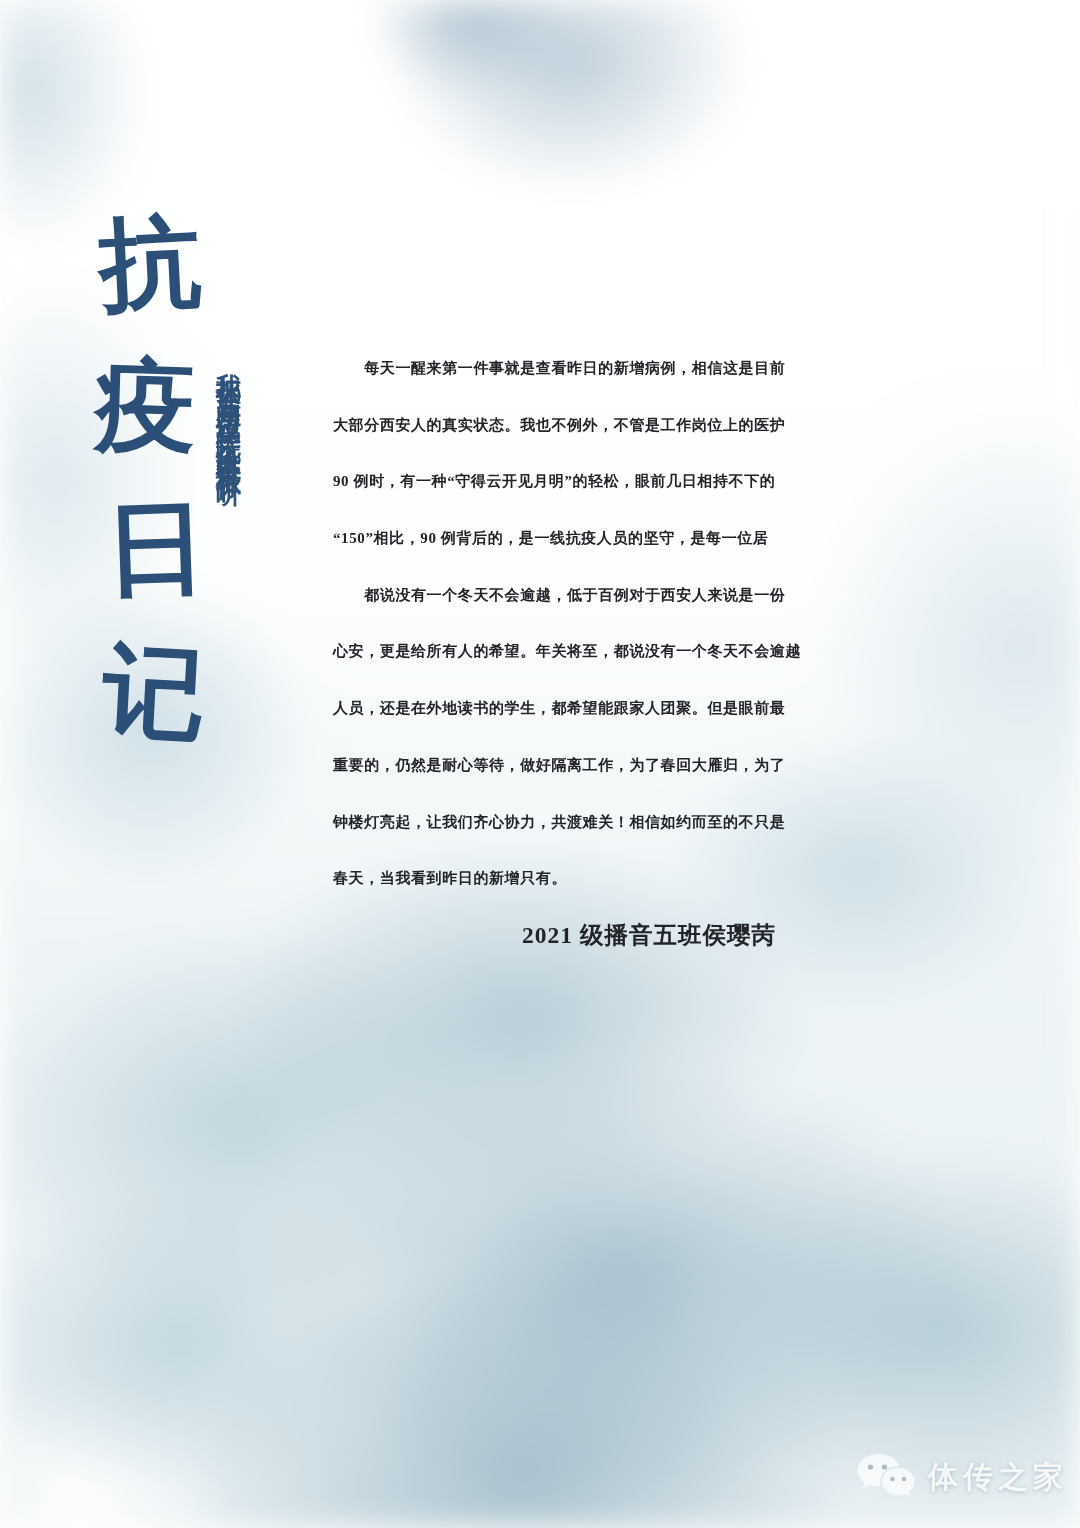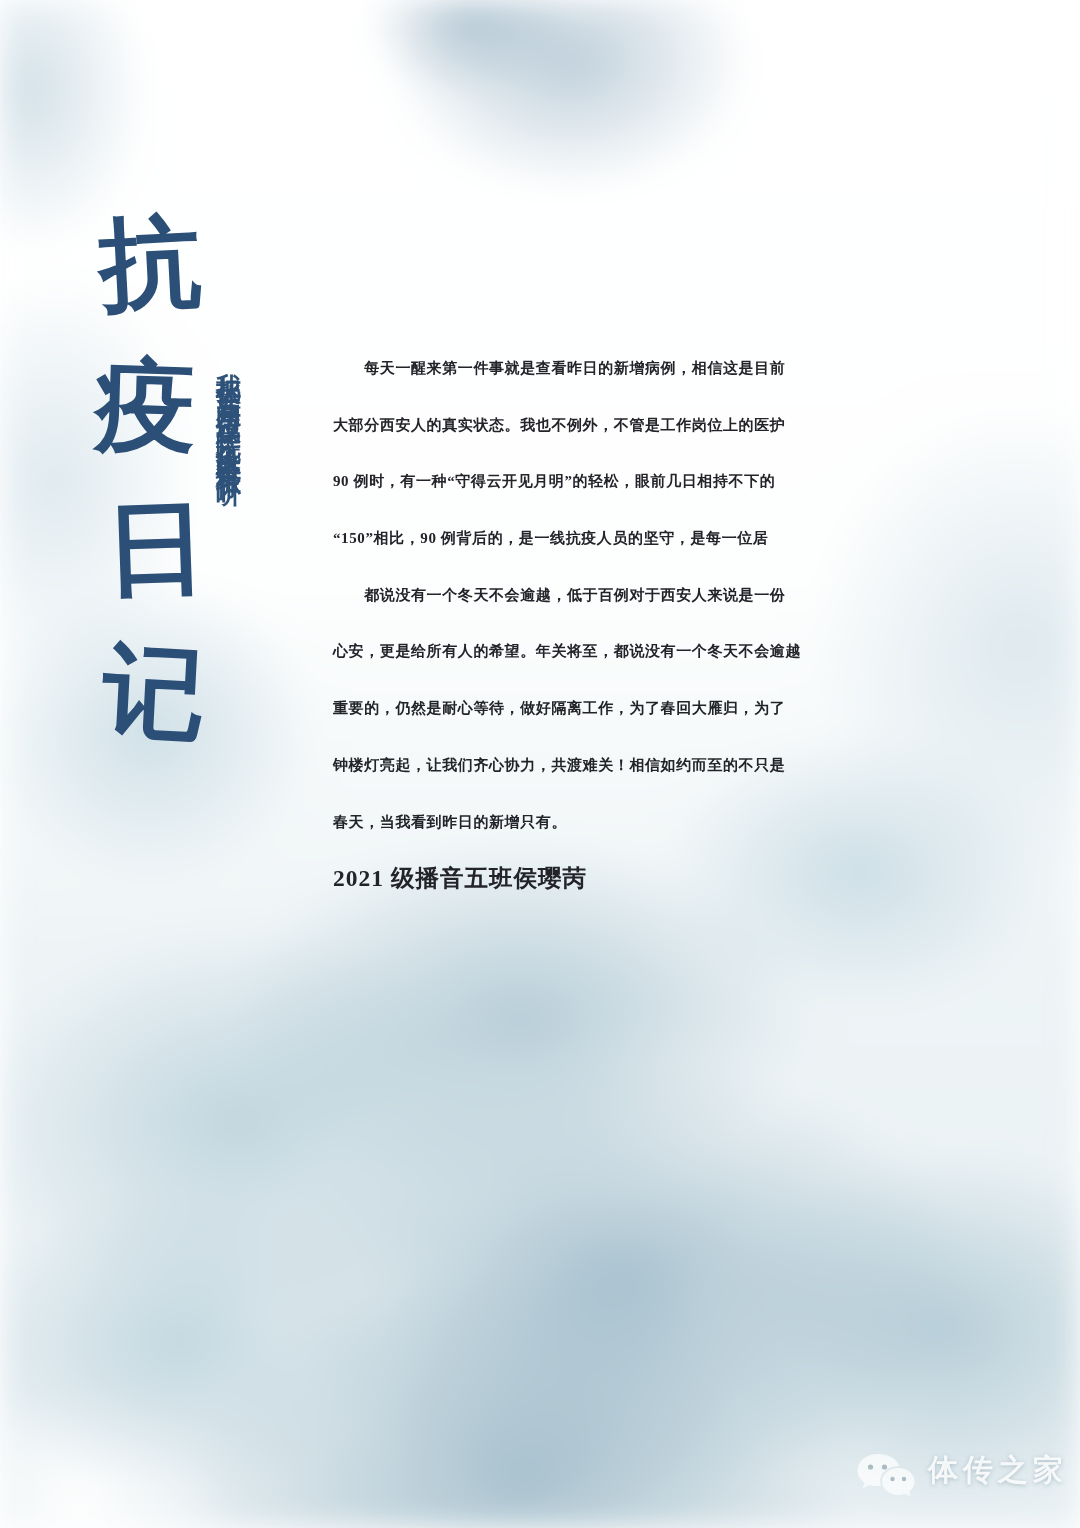--- a/index.html
+++ b/index.html
@@ -97,30 +97,31 @@
     letter-spacing: 0.6px;
     font-weight: 600;
     white-space: pre;
   }
   .signature {
     font-size: 23.5px;
     line-height: 56.7px;
     height: 56.7px;
     letter-spacing: 1px;
     font-weight: 600;
-    text-align: left;
+    text-align: center;
     padding-right: 20px;
     white-space: pre;
   }
 
   
   .watermark {
     position: absolute;
     right: 12px; bottom: 24px;
     display: flex;
+    align-items: center;
     gap: 10px;
   }
   .watermark .wm-icon { width: 64px; height: 54px; opacity: .85; }
   .wm-label {
     font-size: 30px;
     letter-spacing: 5px;
     color: rgba(255,255,255,.85);
     text-shadow: 0 1px 4px rgba(110,140,152,.45);
     font-weight: 600;
   }
@@ -143,20 +144,21 @@
 
 
   <div class="body-block">
     <div>
         <div class="body-line">　　每天一醒来第一件事就是查看昨日的新增病例，相信这是目前</div>
         <div class="body-line">大部分西安人的真实状态。我也不例外，不管是工作岗位上的医护</div>
         <div class="body-line">90 例时，有一种“守得云开见月明”的轻松，眼前几日相持不下的</div>
         <div class="body-line">“150”相比，90 例背后的，是一线抗疫人员的坚守，是每一位居</div>
         <div class="body-line">　　都说没有一个冬天不会逾越，低于百例对于西安人来说是一份</div>
         <div class="body-line">心安，更是给所有人的希望。年关将至，都说没有一个冬天不会逾越</div>
+        <div class="body-line">人员，还是在外地读书的学生，都希望能跟家人团聚。但是眼前最</div>
         <div class="body-line">重要的，仍然是耐心等待，做好隔离工作，为了春回大雁归，为了</div>
         <div class="body-line">钟楼灯亮起，让我们齐心协力，共渡难关！相信如约而至的不只是</div>
         <div class="body-line">春天，当我看到昨日的新增只有。</div>
       </div>
     <div class="signature">2021 级播音五班侯璎苪</div>
   </div>
 
   <div class="watermark">
     <svg class="wm-icon" viewBox="0 0 64 54" xmlns="http://www.w3.org/2000/svg">
       <path fill="rgba(255,255,255,0.85)" d="M24 4 C12.4 4 3.5 11.2 3.5 20.2 c0 5 2.7 9.4 7 12.3 l-1.8 5.8 6.5-3.4 c2.7 0.8 5.7 1.2 8.8 1.2 1 0 2-0.05 3-0.15 -0.6-1.5-0.9-3.1-0.9-4.8 0-8.3 7.8-15 17.4-15 0.6 0 1.2 0.03 1.8 0.08 C43.6 9.3 34.7 4 24 4 Z"></path>

